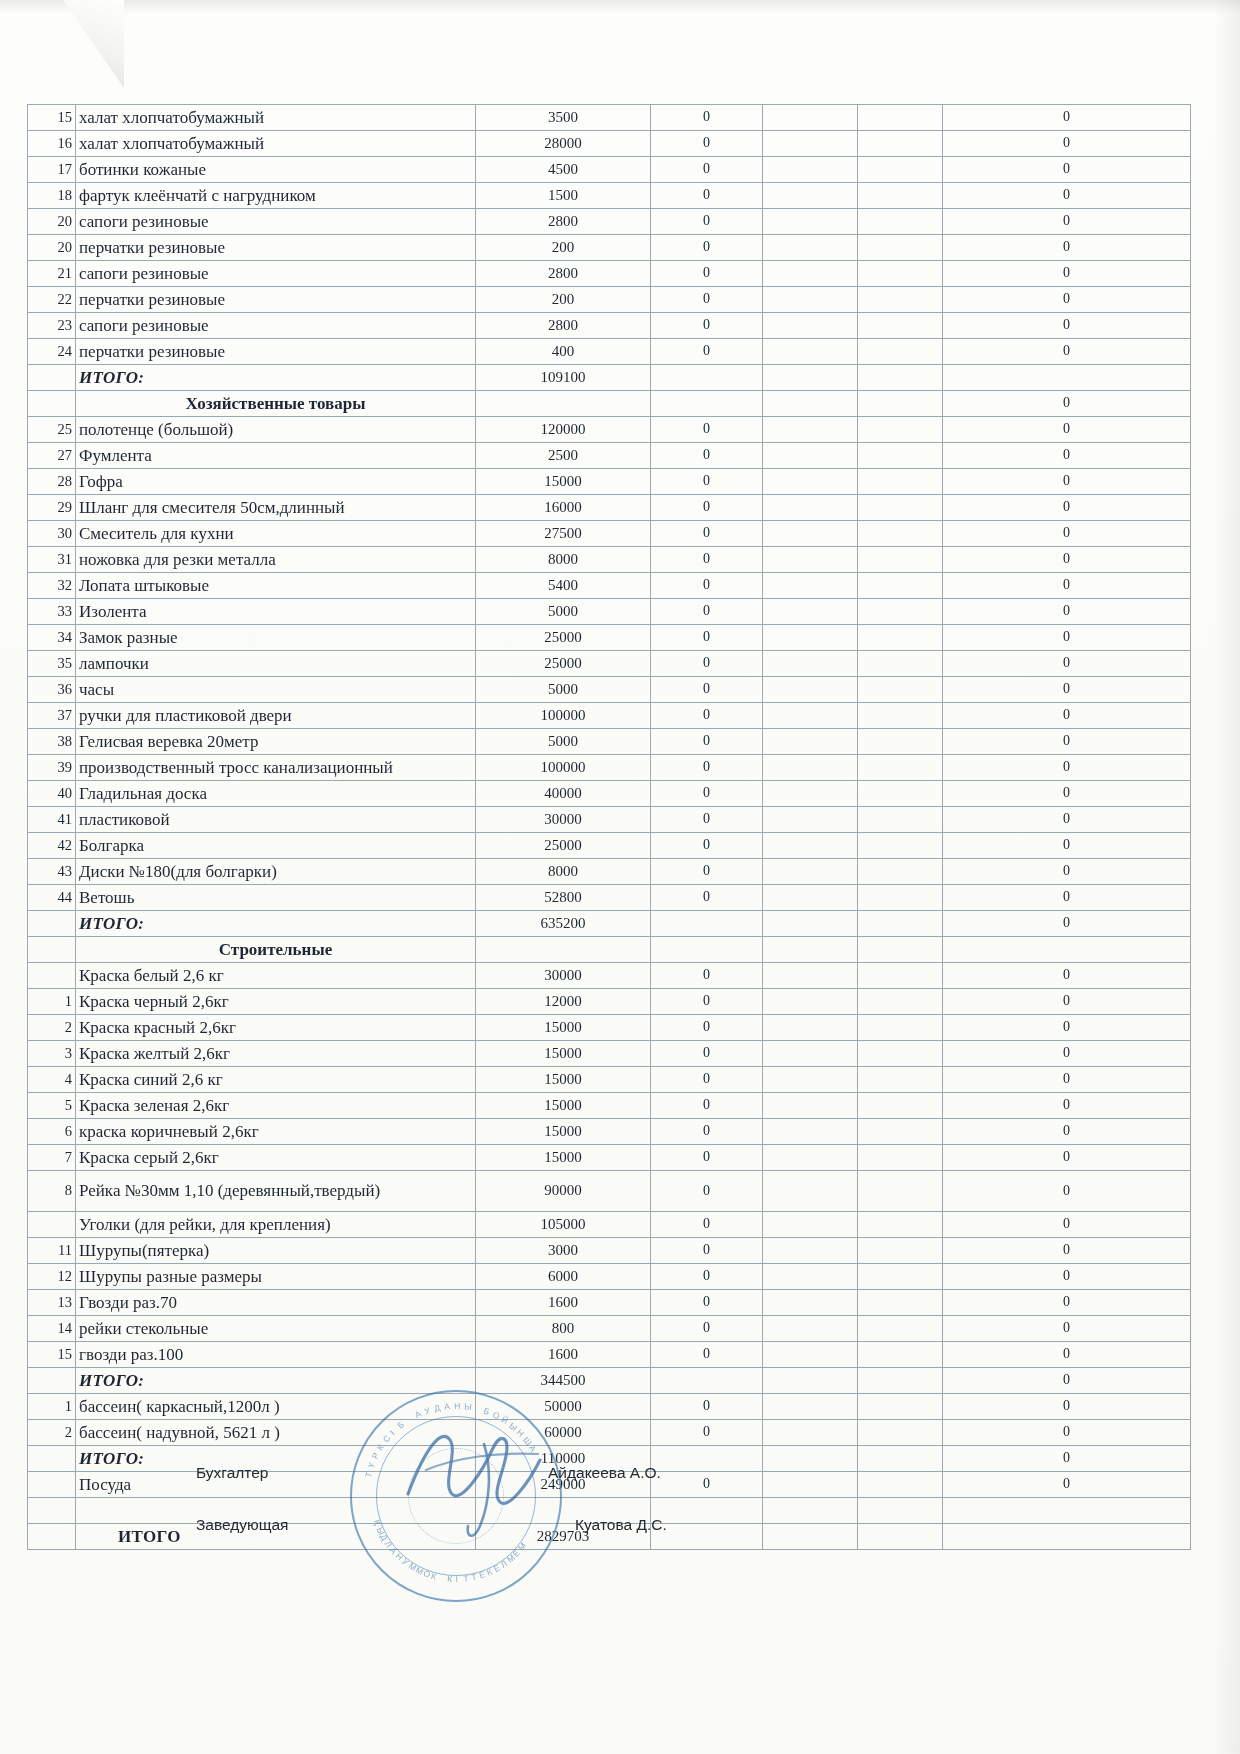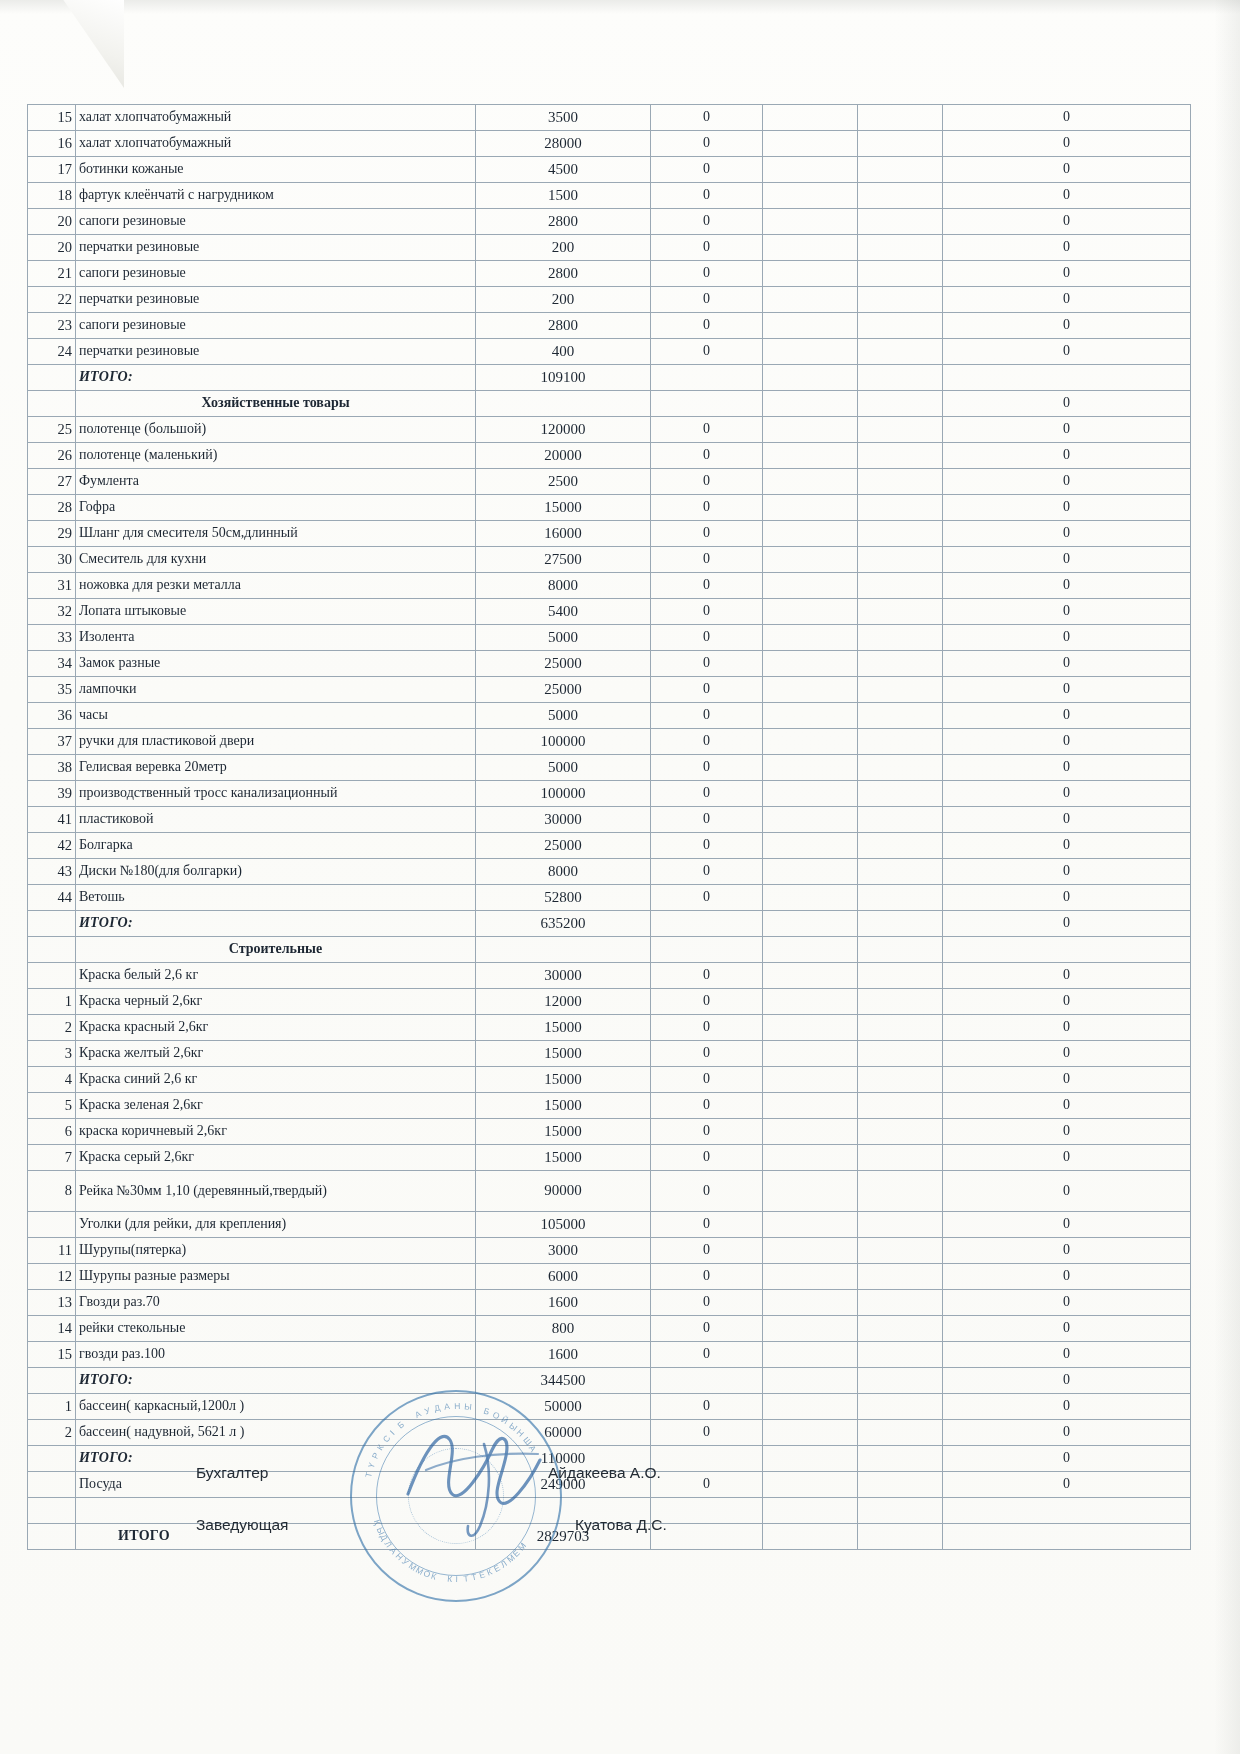--- a/index.html
+++ b/index.html
@@ -84,21 +84,21 @@
   .sum      { text-align: center;  padding-right: 10px; font-size: 15px; }
   .zero     { text-align: center; color: #4a5560; font-size: 14px; }
   .zero-far { text-align: center; color: #5d6873; font-size: 14px; }
   .itogo    { font-style: italic; font-weight: bold; padding-left: 42px; letter-spacing: .2px; }
   .section  { text-align: center; font-weight: bold; font-size: 14.5px; }
   .tall     { height: 40px; }
   .final .name { font-weight: bold; padding-left: 42px; font-style: normal; letter-spacing: .3px; }
   .final td { height: 36px; }
 
   
-  table.doc td.name { font-size: 14px; }
+  table.doc td.name { font-size: 17px; }
 
   
   .sign-block {
     position: absolute;
     left: 0; right: 0;
     top: 1464px;
     font-family: "Liberation Sans", sans-serif;
     font-size: 15.5px;
     color: #232b34;
   }
@@ -295,29 +295,20 @@
           <tr>
             <td class="no">25</td>
             <td class="name">полотенце (большой)</td>
             <td class="sum">120000</td>
             <td class="zero">0</td>
             <td></td>
             <td></td>
             <td class="zero-far">0</td>
           </tr>
           <tr>
-            <td class="no">26</td>
-            <td class="name">полотенце (маленький)</td>
-            <td class="sum">20000</td>
-            <td class="zero">0</td>
-            <td></td>
-            <td></td>
-            <td class="zero-far">0</td>
-          </tr>
-          <tr>
             <td class="no">27</td>
             <td class="name">Фумлента</td>
             <td class="sum">2500</td>
             <td class="zero">0</td>
             <td></td>
             <td></td>
             <td class="zero-far">0</td>
           </tr>
           <tr>
             <td class="no">28</td>
@@ -415,20 +406,29 @@
             <td class="sum">5000</td>
             <td class="zero">0</td>
             <td></td>
             <td></td>
             <td class="zero-far">0</td>
           </tr>
           <tr>
             <td class="no">39</td>
             <td class="name">производственный тросс канализационный</td>
             <td class="sum">100000</td>
+            <td class="zero">0</td>
+            <td></td>
+            <td></td>
+            <td class="zero-far">0</td>
+          </tr>
+          <tr>
+            <td class="no">40</td>
+            <td class="name">Гладильная доска</td>
+            <td class="sum">40000</td>
             <td class="zero">0</td>
             <td></td>
             <td></td>
             <td class="zero-far">0</td>
           </tr>
           <tr>
             <td class="no">41</td>
             <td class="name">пластиковой</td>
             <td class="sum">30000</td>
             <td class="zero">0</td>

